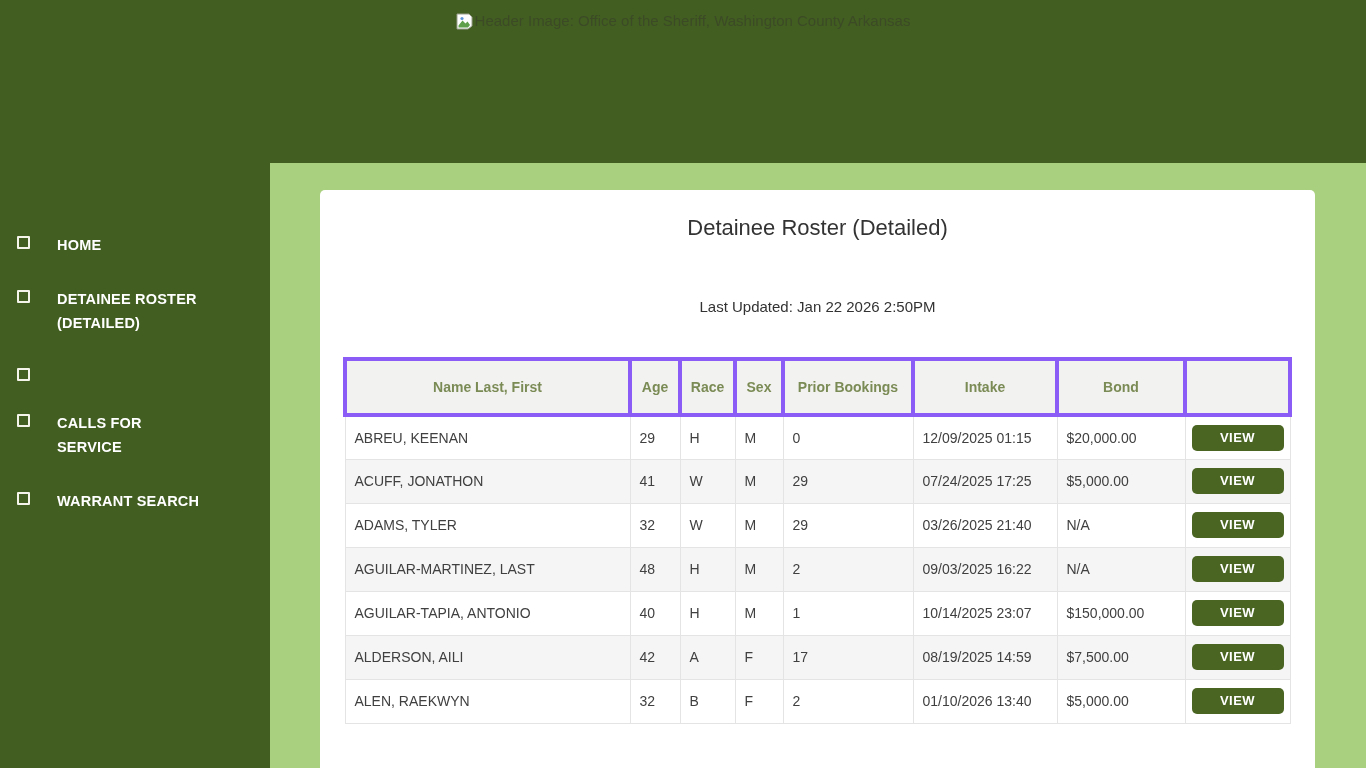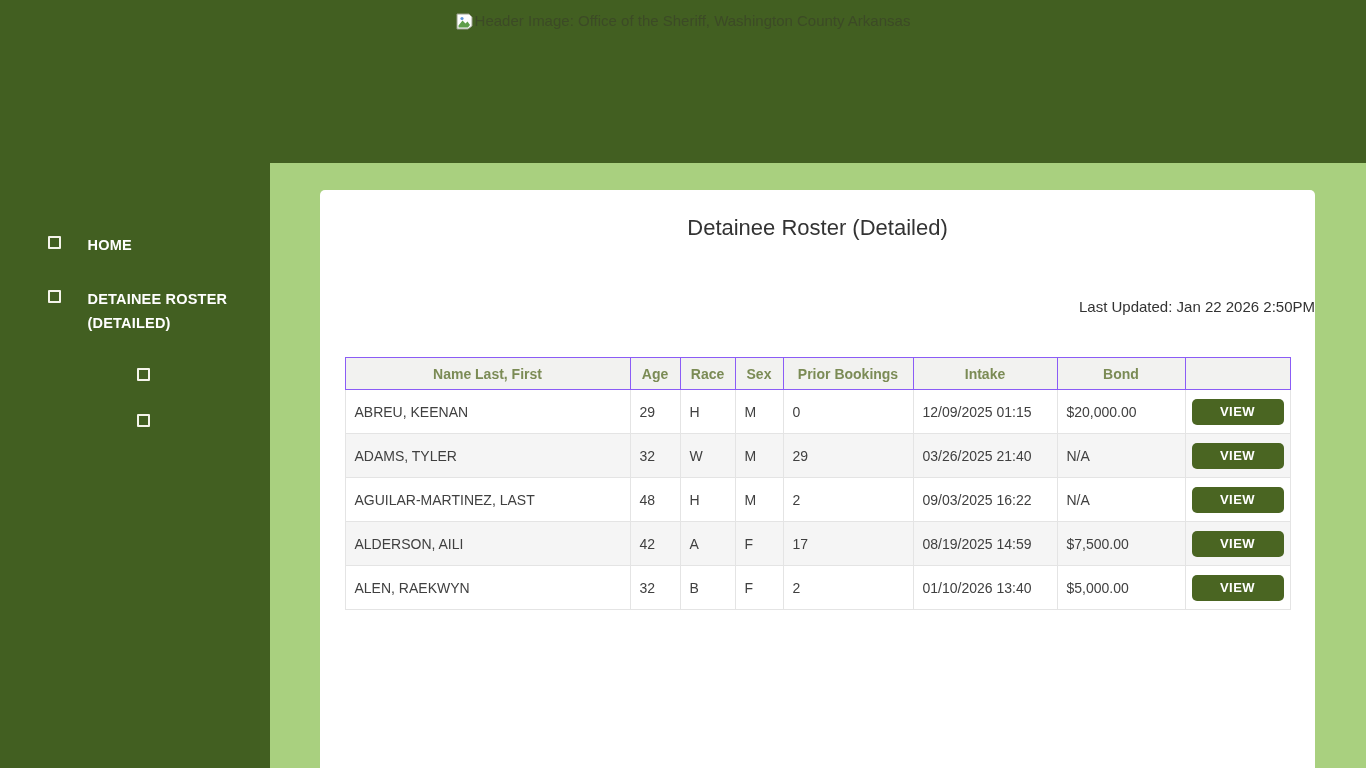--- a/index.html
+++ b/index.html
@@ -20,21 +20,21 @@
   }
   .alt-inner { display: inline-flex; align-items: flex-start; gap: 2px; }
   .broken-img { width: 17px; height: 17px; margin-top: 1px; }
 
   
   .sidebar {
     position: absolute; top: 163px; left: 0; width: 270px; height: 605px;
     background: #425f21;
   }
   .sidebar-nav { padding: 70px 0 0 17px; height: 552px; overflow: hidden; }
-  .nav-item { display: flex; align-items: flex-start; margin-bottom: 30px; cursor: pointer; justify-content: center; }
+  .nav-item { display: flex; align-items: flex-start; margin-bottom: 30px; cursor: pointer; }
   .checkbox-icon {
     flex: 0 0 auto; width: 13px; height: 13px; margin-top: 3px;
     border: 2px solid #f4f4ea; border-radius: 1px; background: transparent;
   }
   .nav-label {
     margin-left: 27px; width: 152px; color: #ffffff; font-weight: bold;
     font-size: 14.5px; line-height: 24px; letter-spacing: .2px;
   }
 
   
@@ -44,32 +44,32 @@
   }
   .content-card {
     position: absolute; left: 50px; top: 27px; width: 995px; height: 720px;
     background: #ffffff; border-radius: 5px; overflow: hidden;
   }
   .page-title {
     margin: 25px 0 0; text-align: center; font-size: 22px; line-height: 26px;
     font-weight: normal; color: #333333;
   }
   .last-updated {
-    margin: 57px 0 0; text-align: right; font-size: 15px; line-height: 18px;
+    margin: 57px 0 0; text-align: center; font-size: 15px; line-height: 18px;
     color: #333333;
   }
 
   
   table.roster {
     margin: 41px auto 0; width: 945px; border-collapse: collapse;
     font-size: 14px; color: #404040; table-layout: fixed;
   }
   .roster th {
-    height: 32px; background: #f2f2f0; color: #7b8b55; font-weight: bold;
-    font-size: 14px; text-align: center; border: 1px solid #8b5cf6;
+    height: 56px; background: #f2f2f0; color: #7b8b55; font-weight: bold;
+    font-size: 14px; text-align: center; border: 4px solid #8b5cf6;
     padding: 0;
   }
   .roster td {
     height: 44px; border: 1px solid #e4e4e4; padding: 0 4px 0 9px;
     overflow: hidden; white-space: nowrap;
   }
   .roster tbody tr:nth-child(even) { background: #f5f5f5; }
   .col-name  { width: 285px; }
   .col-age   { width: 50px;  }
   .col-race  { width: 55px;  }
@@ -117,22 +117,27 @@
           <span class="nav-label">DETAINEE ROSTER (DETAILED)</span>
         </div>
 
 
         <div class="nav-item">
           <span class="checkbox-icon"></span>
         </div>
 
         <div class="nav-item">
           <span class="checkbox-icon"></span>
-        </div>
-
+          <span class="nav-label">CALLS FOR SERVICE</span>
+        </div>
+
+        <div class="nav-item">
+          <span class="checkbox-icon"></span>
+          <span class="nav-label">WARRANT SEARCH</span>
+        </div>
 
 
     </div>
   </div>
 
   <div class="main-area">
     <div class="content-card">
       <h1 class="page-title">Detainee Roster (Detailed)</h1>
       <div class="last-updated">Last Updated: Jan 22 2026 2:50PM</div>
 
@@ -167,20 +172,32 @@
               <td>H</td>
               <td>M</td>
               <td>0</td>
               <td>12/09/2025 01:15</td>
               <td>$20,000.00</td>
               <td class="view-cell">
                 <button class="view-btn">VIEW</button>
               </td>
             </tr>
 
+            <tr class="data-row">
+              <td>ACUFF, JONATHON</td>
+              <td>41</td>
+              <td>W</td>
+              <td>M</td>
+              <td>29</td>
+              <td>07/24/2025 17:25</td>
+              <td>$5,000.00</td>
+              <td class="view-cell">
+                <button class="view-btn">VIEW</button>
+              </td>
+            </tr>
 
             <tr class="data-row">
               <td>ADAMS, TYLER</td>
               <td>32</td>
               <td>W</td>
               <td>M</td>
               <td>29</td>
               <td>03/26/2025 21:40</td>
               <td>N/A</td>
               <td class="view-cell">
@@ -194,20 +211,32 @@
               <td>H</td>
               <td>M</td>
               <td>2</td>
               <td>09/03/2025 16:22</td>
               <td>N/A</td>
               <td class="view-cell">
                 <button class="view-btn">VIEW</button>
               </td>
             </tr>
 
+            <tr class="data-row">
+              <td>AGUILAR-TAPIA, ANTONIO</td>
+              <td>40</td>
+              <td>H</td>
+              <td>M</td>
+              <td>1</td>
+              <td>10/14/2025 23:07</td>
+              <td>$150,000.00</td>
+              <td class="view-cell">
+                <button class="view-btn">VIEW</button>
+              </td>
+            </tr>
 
 
             <tr class="data-row">
               <td>ALDERSON, AILI</td>
               <td>42</td>
               <td>A</td>
               <td>F</td>
               <td>17</td>
               <td>08/19/2025 14:59</td>
               <td>$7,500.00</td>

